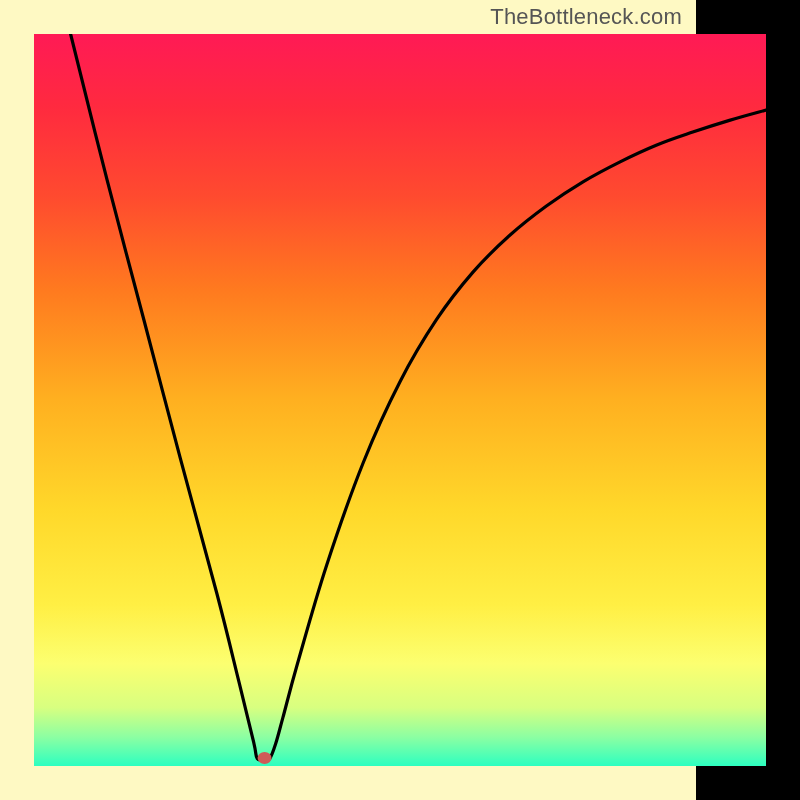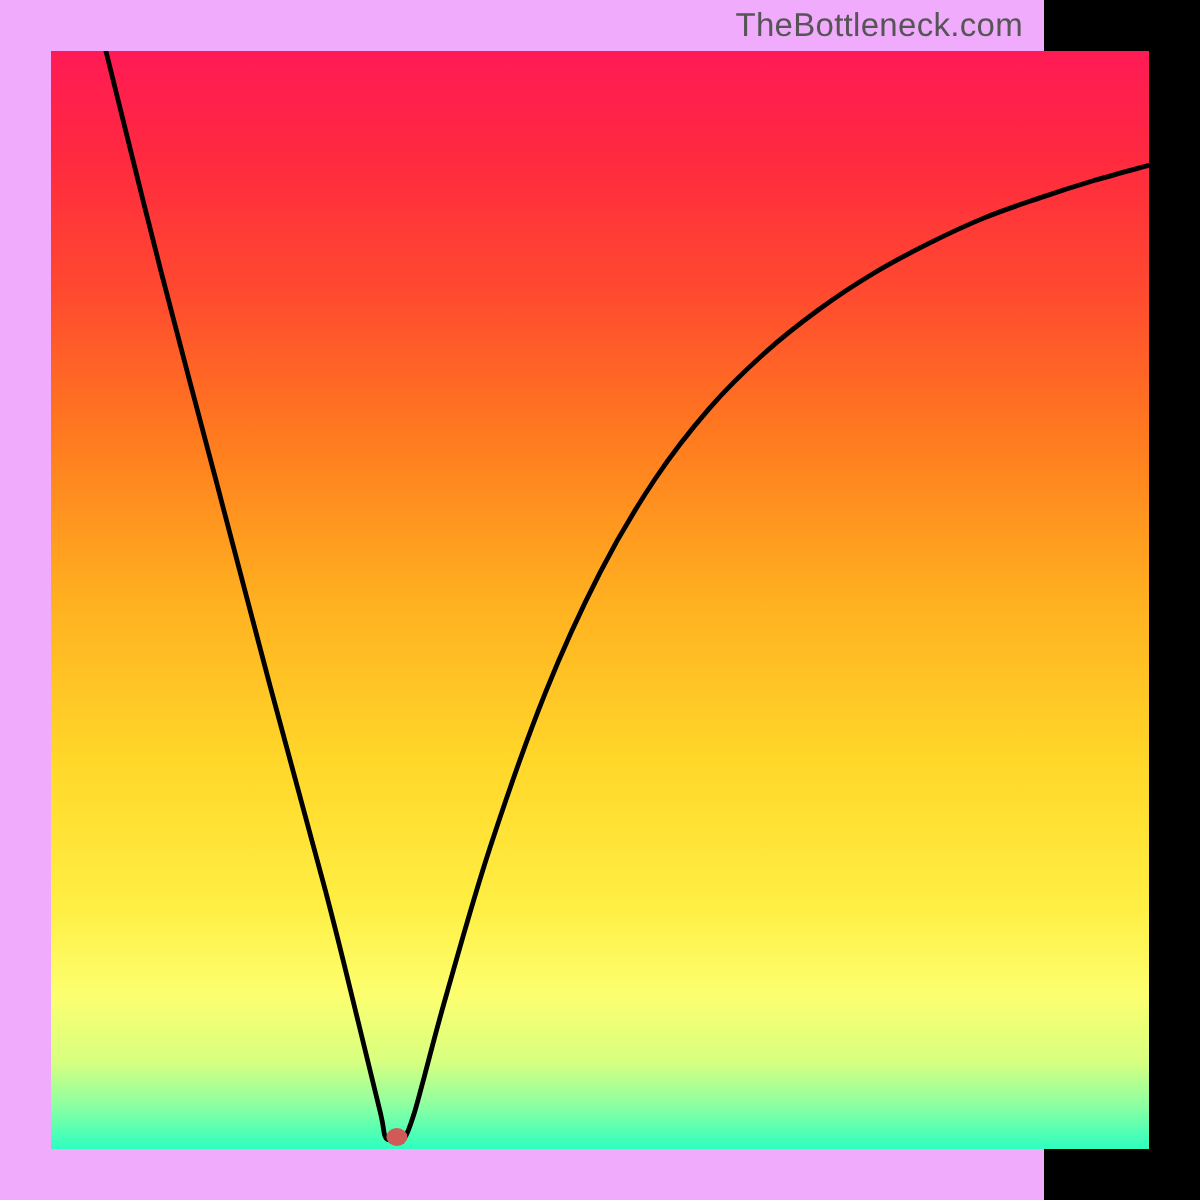--- a/index.html
+++ b/index.html
@@ -7,21 +7,21 @@
     padding: 0;
     width: 800px;
     height: 800px;
     background: #000;
     font-family: Arial, Helvetica, sans-serif;
   }
   .outer {
     position: relative;
     width: 696px;
     height: 800px;
-    background: #f0abfc;
+    background: #fef9c3;
   }
   .watermark {
     position: absolute;
     top: 4px;
     right: 14px;
     color: #555;
     font-size: 22px;
     font-weight: 400;
     letter-spacing: 0.2px;
     user-select: none;

